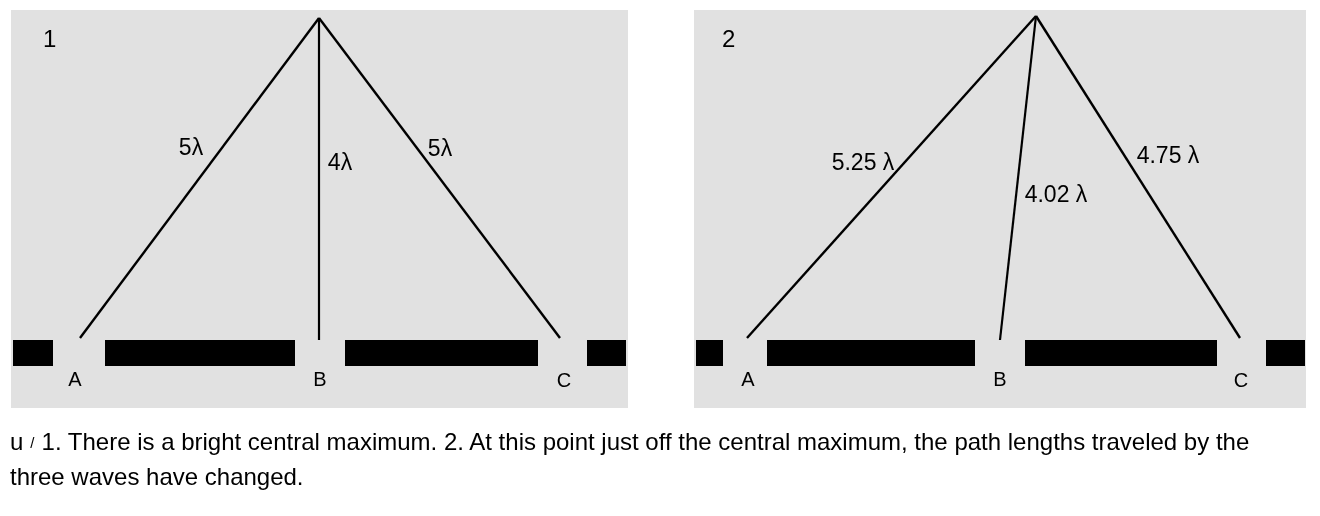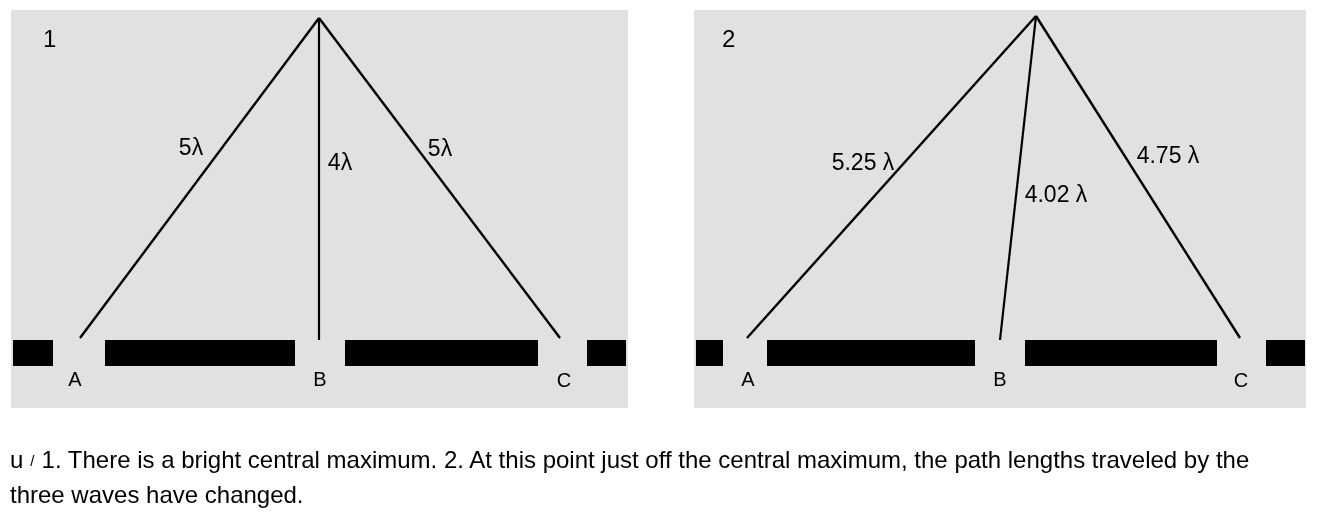--- a/index.html
+++ b/index.html
@@ -15,21 +15,21 @@
   .panel-bg { fill: var(--panel-bg, #e1e1e1); }
   .ray { stroke: var(--line-color, #000); stroke-width: 2.4; fill: none; }
   .ray-mid { stroke-width: 2.2; }
   .bar { fill: var(--line-color, #000); }
   .panel-number { font-size: 24px; fill: var(--text-color, #000); }
   .path-label { font-size: 23px; fill: var(--text-color, #000); }
   .slit-label { font-size: 20px; fill: var(--text-color, #000); }
   .caption {
     position: absolute;
     left: 10px;
-    top: 444px;
+    top: 426px;
     width: 1272px;
     font-size: 24px;
     line-height: 32px;
     color: var(--text-color, #000);
   }
   .caption .sep {
     font-size: 15px;
     margin: 0 7px;
     position: relative;
     top: -2px;

